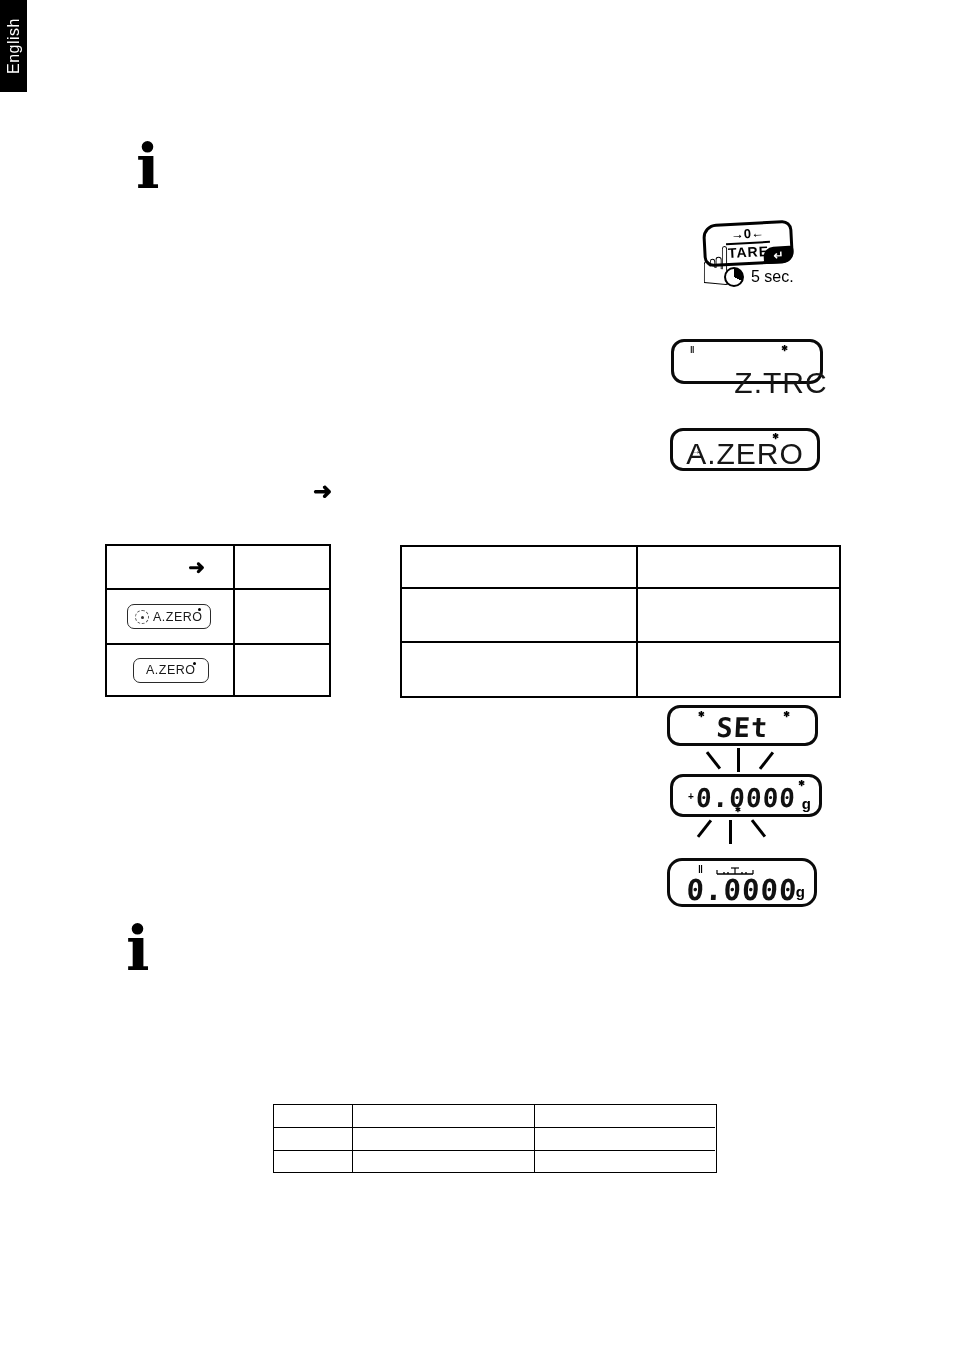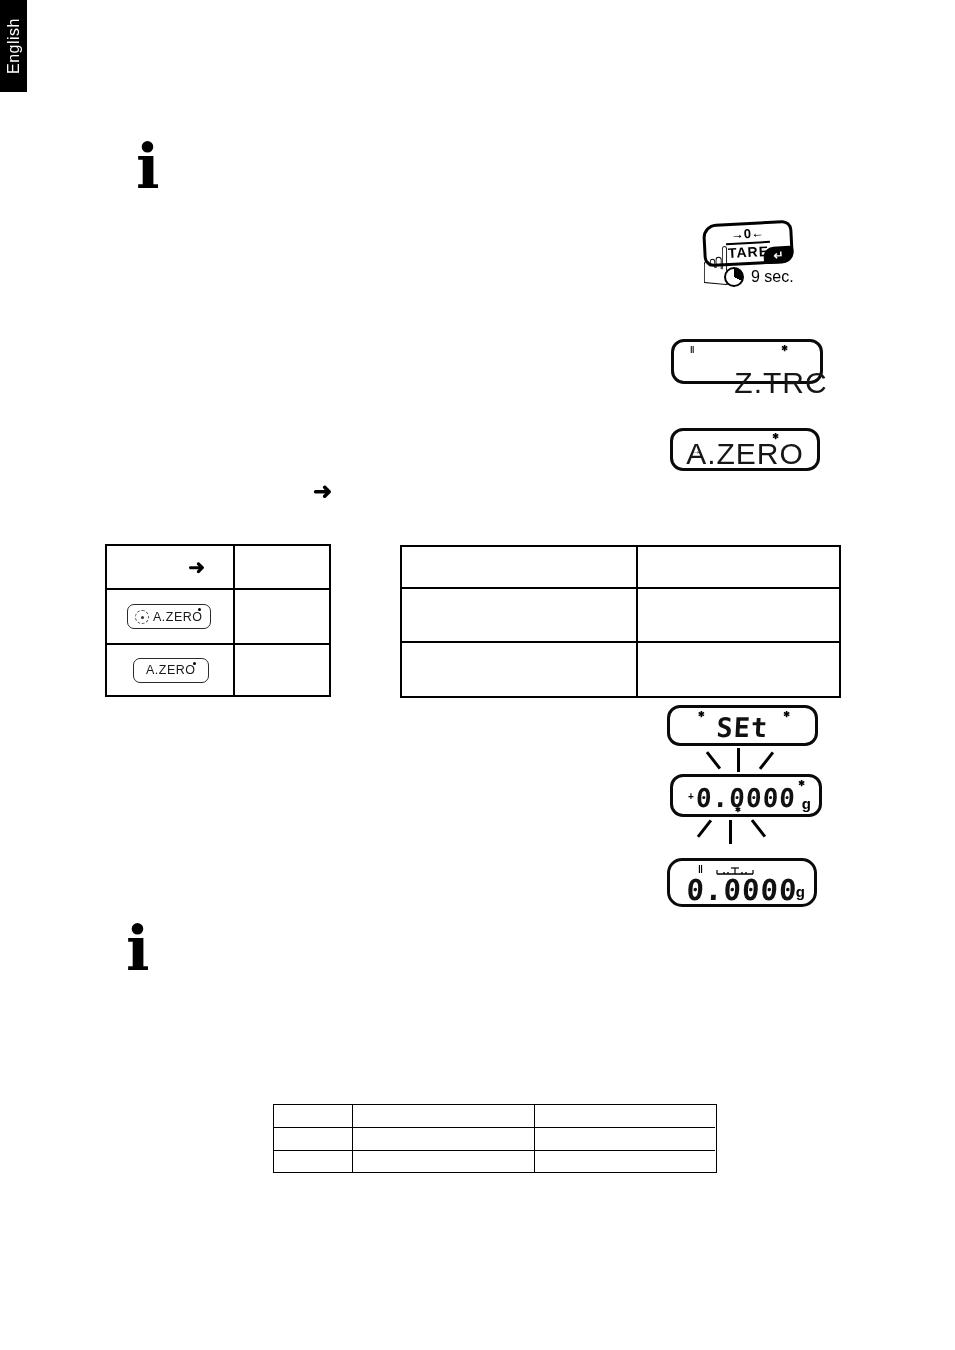--- a/index.html
+++ b/index.html
@@ -106,21 +106,21 @@
 
   <div class="abs tare-key">
     <div class="tare-zero">→0←</div>
     <div class="tare-label">TARE</div>
     <div class="tare-corner">
       <span>↵</span>
     </div>
   </div>
   <div class="abs hand">☝</div>
   <div class="abs clock"></div>
-  <div class="abs sec-text">9 sec.</div>
+  <div class="abs sec-text">5 sec.</div>
 
   <div class="abs lcd" style="left:671px; top:339px; width:152px; height:45px;">
     <span class="tick" style="left:16px; top:4px;">‖</span>
     <span class="tick" style="right:32px; top:3px; font-size:8px;">✱</span>
     <div class="lcd-word" style="top:24px;margin-left:34px;">Z.TRC</div>
   </div>
 
   <div class="abs lcd" style="left:670px; top:428px; width:150px; height:43px;">
     <span class="tick" style="left:18px; top:15px; font-size:10px;">→</span>
     <span class="tick" style="right:38px; top:2px; font-size:8px;">✱</span>

